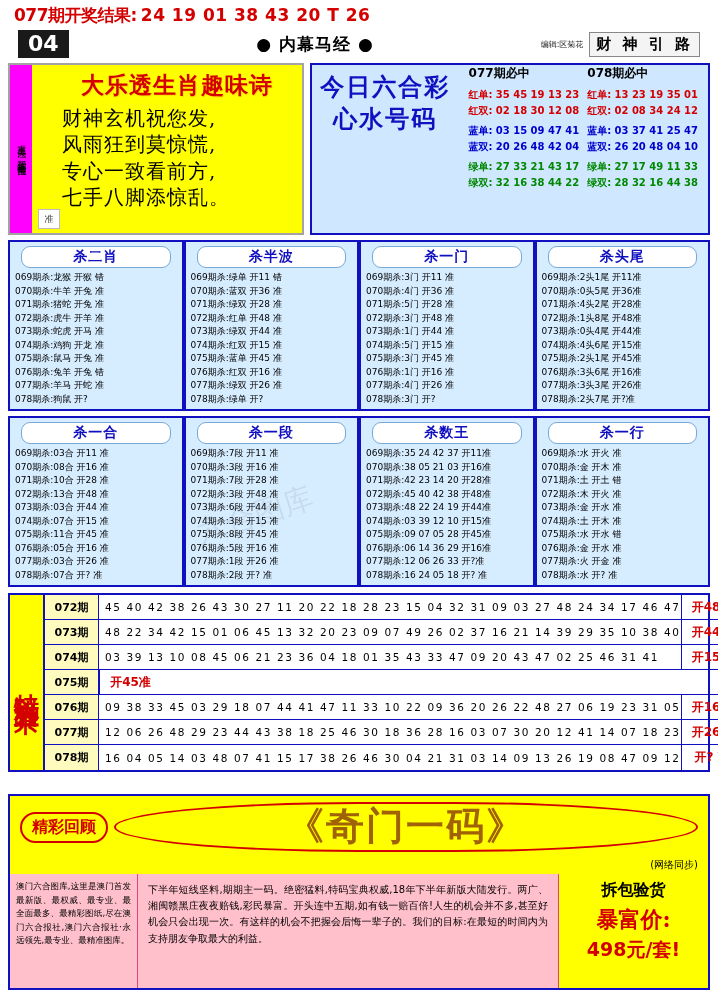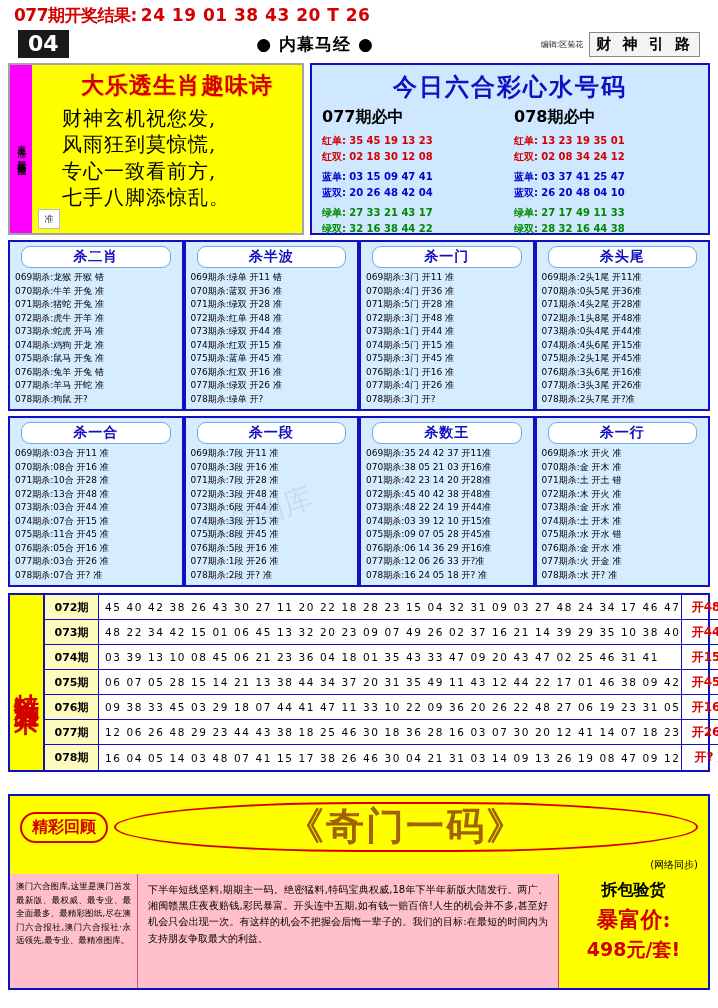--- a/index.html
+++ b/index.html
@@ -54,29 +54,29 @@
   .poem-line {
     font-size: 20px; color: #000; line-height: 1.32; letter-spacing: 1px;
     font-family: "DejaVu Serif", serif;
   }
   .poem-seal {
     position: absolute; left: 28px; bottom: 4px; width: 22px; height: 20px;
     background: #fff; border: 1px solid #bbb; font-size: 9px; color: #444;
     display: flex; align-items: center; justify-content: center;
   }
 
-  .heart-box { flex: 1; border: 2px solid #1010c0; background: #cfe8ff; display: flex; flex-direction: column; }
+  .heart-box { flex: 1; border: 2px solid #1010c0; background: #cfe8ff; display: flex; flex-direction: row; }
   .heart-title {
     text-align: center; font-size: 24px; font-weight: bold; color: #1010c0;
     padding: 6px 0 4px; letter-spacing: 2px; font-family: "DejaVu Serif", serif;
   }
   .heart-cols { flex: 1; display: flex; padding: 0 6px 4px; }
   .heart-col { flex: 1; padding: 0 4px; }
   .heart-col + .heart-col { border-left: none; }
-  .heart-head { font-size: 16px; font-weight: bold; color: #000; margin-bottom: 5px; }
+  .heart-head { font-size: 12px; font-weight: bold; color: #000; margin-bottom: 5px; }
   .heart-row { font-size: 10px; line-height: 1.55; white-space: nowrap; }
   .c-red { color: #d40000; font-weight: bold; }
   .c-blue { color: #0000cc; font-weight: bold; }
   .c-green { color: #008800; font-weight: bold; }
   .gap { height: 5px; }
 
   
   .kill-wrap { margin-top: 5px; }
   .kill-row { display: flex; }
   .kill-row + .kill-row { margin-top: 5px; }
@@ -336,21 +336,20 @@
         <div class="bnums">48 22 34 42 15 01 06 45 13 32 20 23 09 07 49 26 02 37 16 21 14 39 29 35 10 38 40</div>
         <div class="bres">开44错</div>
       </div>
       <div class="brow">
         <div class="bissue">074期</div>
         <div class="bnums">03 39 13 10 08 45 06 21 23 36 04 18 01 35 43 33 47 09 20 43 47 02 25 46 31 41</div>
         <div class="bres">开15准</div>
       </div>
       <div class="brow">
         <div class="bissue">075期</div>
-        <div class="bnums">06 07 05 28 15 14 21 13 38 44 34 37 20 31 35 49 11 43 12 44 22 17 01 46 38 09 42</div>
         <div class="bres">开45准</div>
       </div>
       <div class="brow">
         <div class="bissue">076期</div>
         <div class="bnums">09 38 33 45 03 29 18 07 44 41 47 11 33 10 22 09 36 20 26 22 48 27 06 19 23 31 05</div>
         <div class="bres">开16准</div>
       </div>
       <div class="brow">
         <div class="bissue">077期</div>
         <div class="bnums">12 06 26 48 29 23 44 43 38 18 25 46 30 18 36 28 16 03 07 30 20 12 41 14 07 18 23</div>

